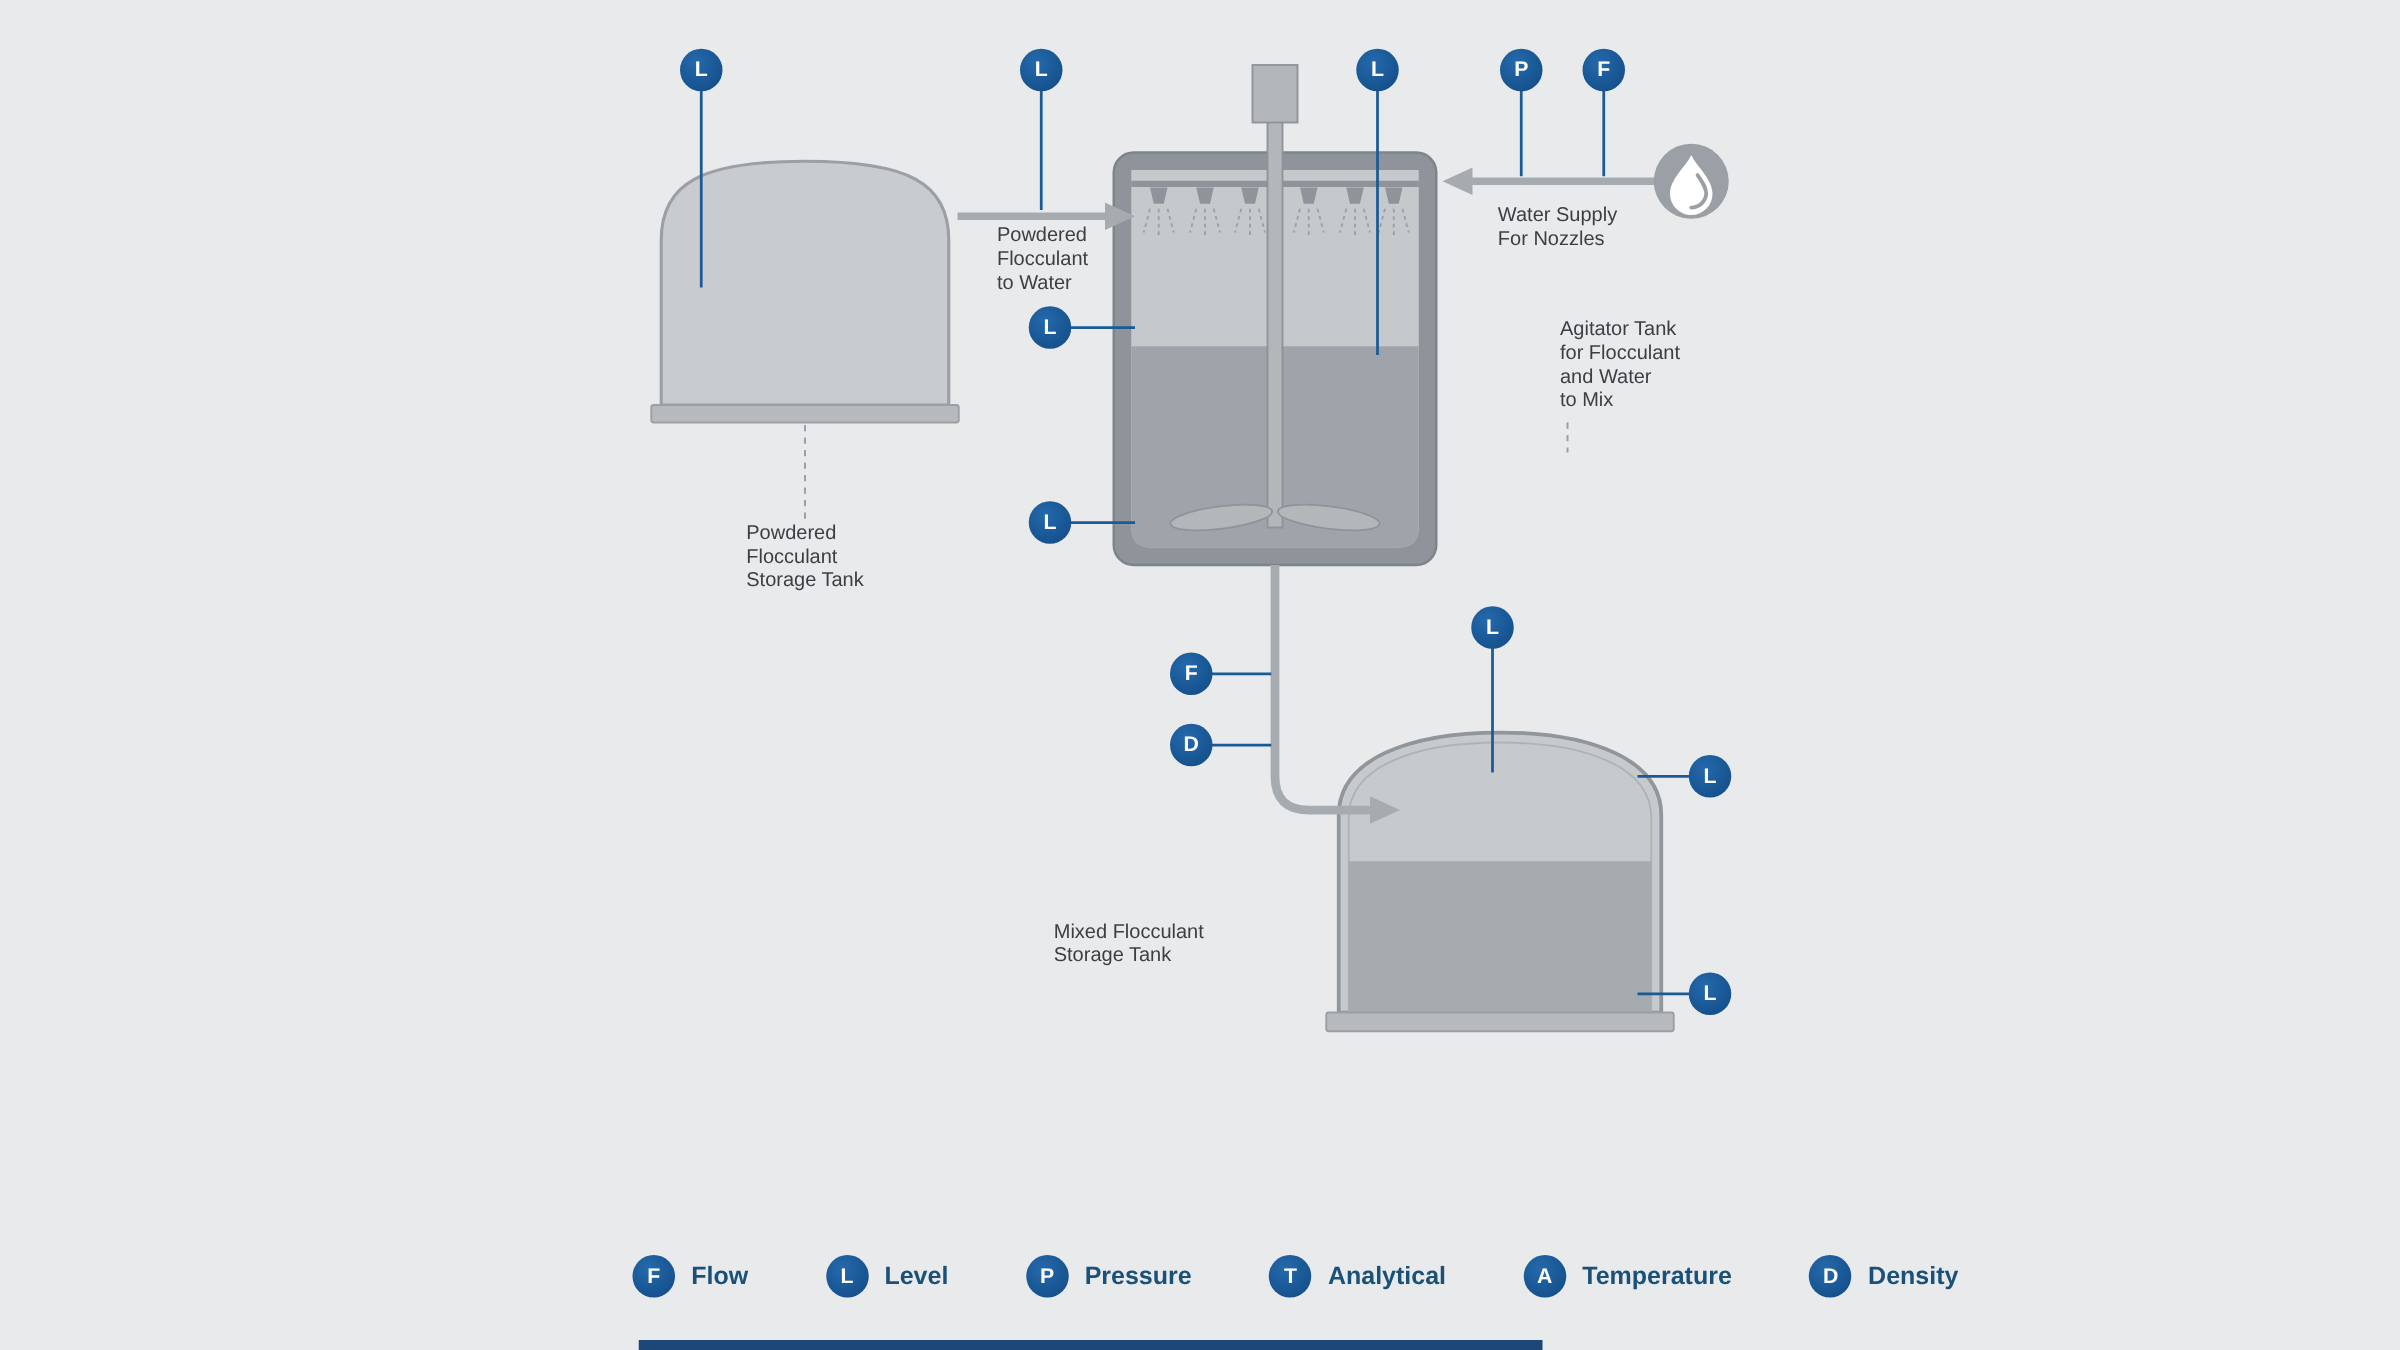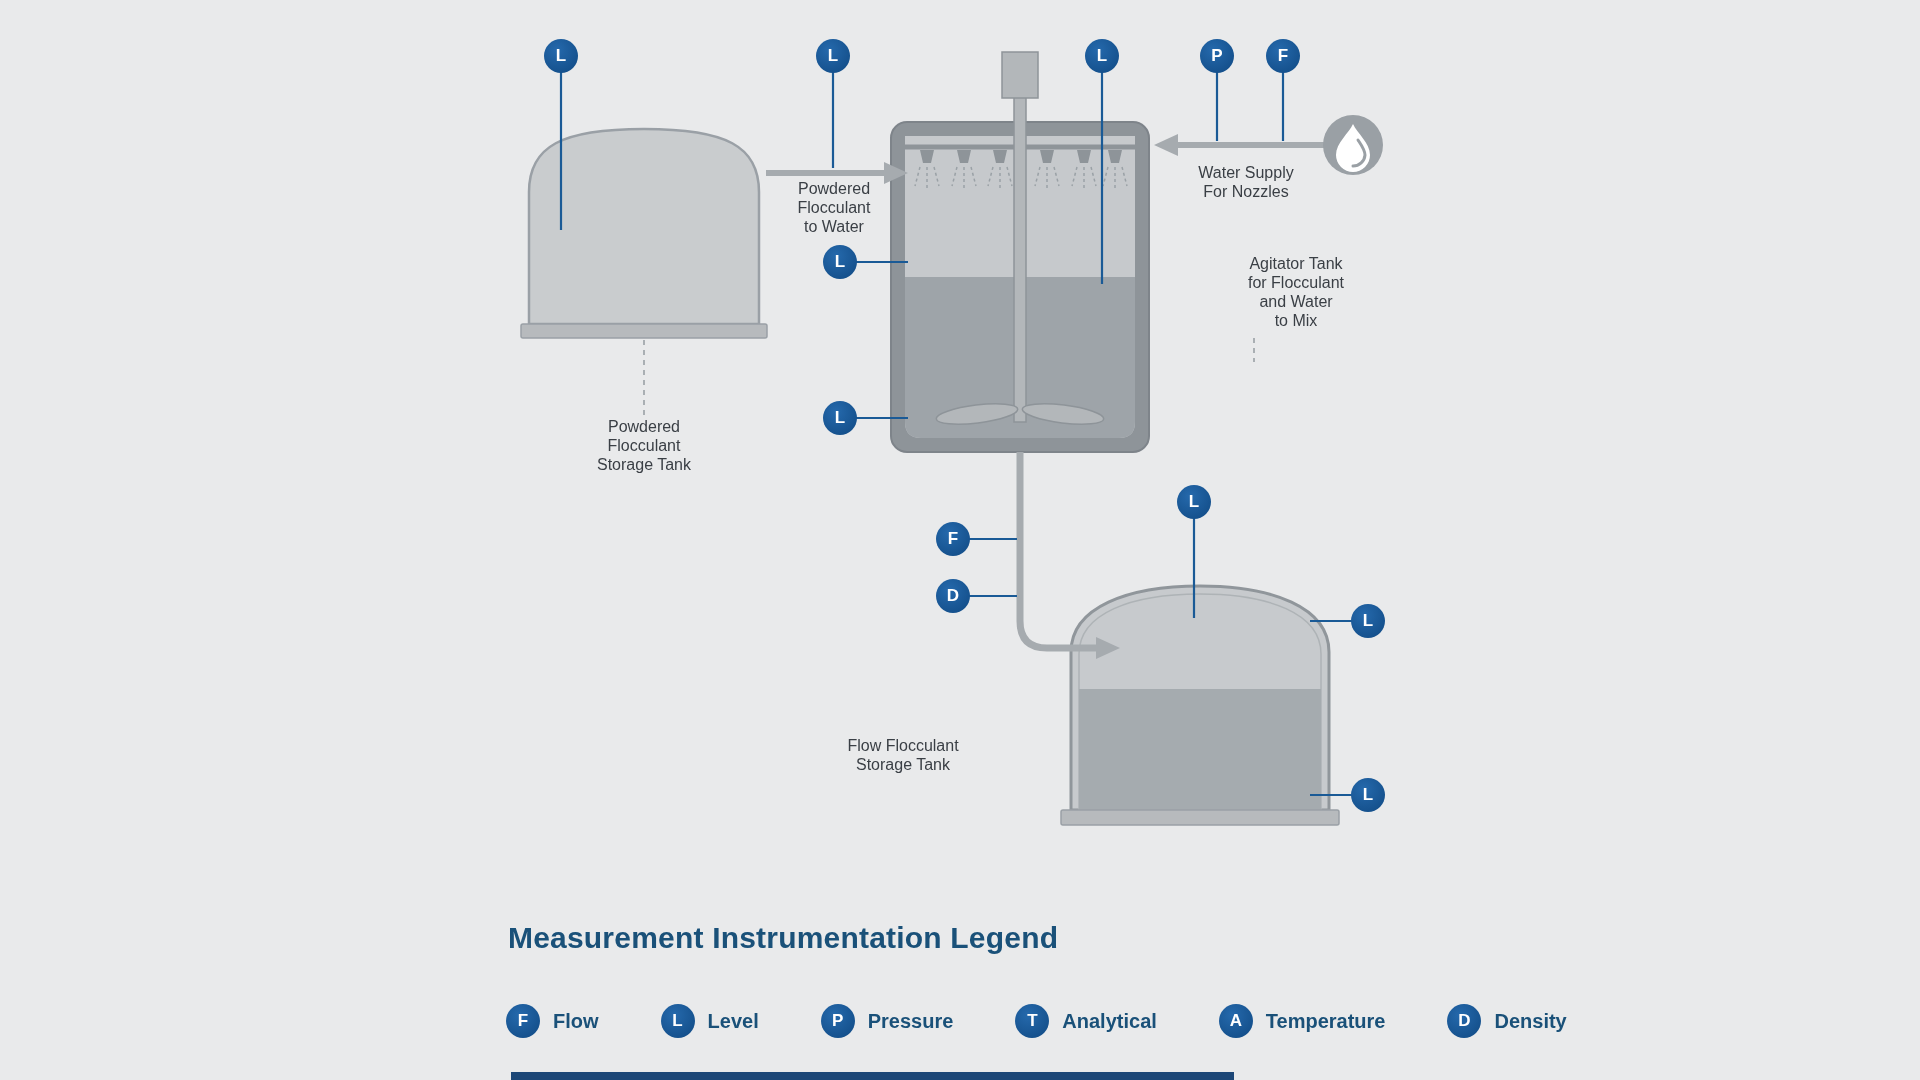--- a/index.html
+++ b/index.html
@@ -14,21 +14,21 @@
     width:34px; height:34px; border-radius:50%;
     background: radial-gradient(circle at 38% 32%, #2569ac 0%, #15518d 75%);
     color:#ffffff; font-weight:bold; font-size:17px;
     display:flex; align-items:center; justify-content:center;
     box-sizing:border-box;
   }
   .badge { position:absolute; transform:translate(-50%,-50%); }
 
   .diagram-label {
     position:absolute; transform:translateX(-50%);
-    text-align:center; white-space:pre-line;
+    white-space:pre-line;
     font-size:16px; line-height:1.18; color:#3a3f45;
   }
 
   .legend-title {
     position:absolute; left:508px; top:921px;
     font-size:30px; font-weight:bold; color:#1a5179; letter-spacing:0.2px;
   }
   .legend-row {
     position:absolute; left:506px; top:1004px;
     display:flex; gap:62px; align-items:center;
@@ -162,24 +162,23 @@
 Storage Tank</div>
   <div class="diagram-label" style="left:834px; top:180px;">Powdered
 Flocculant
 to Water</div>
   <div class="diagram-label" style="left:1246px; top:164px;">Water Supply
 For Nozzles</div>
   <div class="diagram-label" style="left:1296px; top:255px;">Agitator Tank
 for Flocculant
 and Water
 to Mix</div>
-  <div class="diagram-label" style="left:903px; top:737px;">Flow Flocculant
+  <div class="diagram-label" style="left:903px; top:737px;">Mixed Flocculant
 Storage Tank</div>
 
-  <div class="legend-title">Measurement Instrumentation Legend</div>
 
   <div class="legend-row">
     <div class="legend-item">
       <span class="ibadge">F</span>
       <span class="legend-label">Flow</span>
     </div>
     <div class="legend-item">
       <span class="ibadge">L</span>
       <span class="legend-label">Level</span>
     </div>

